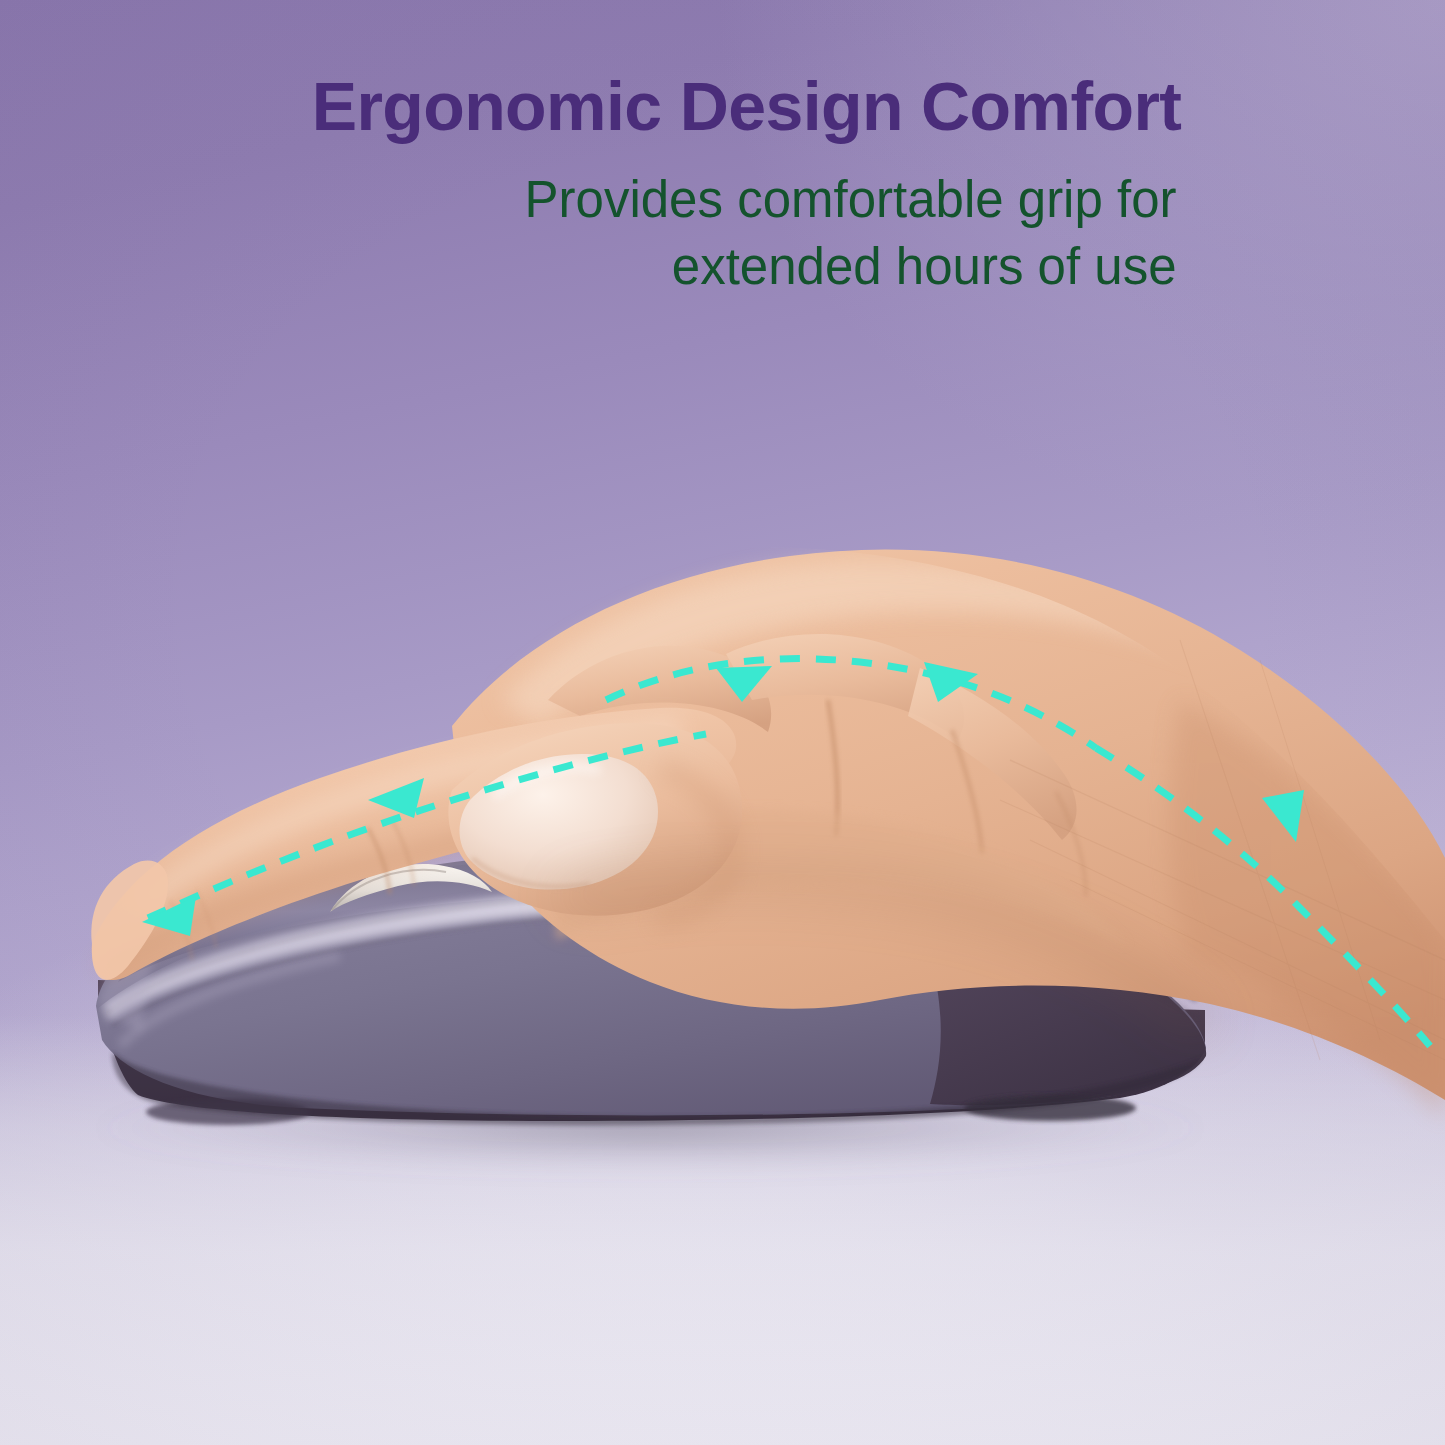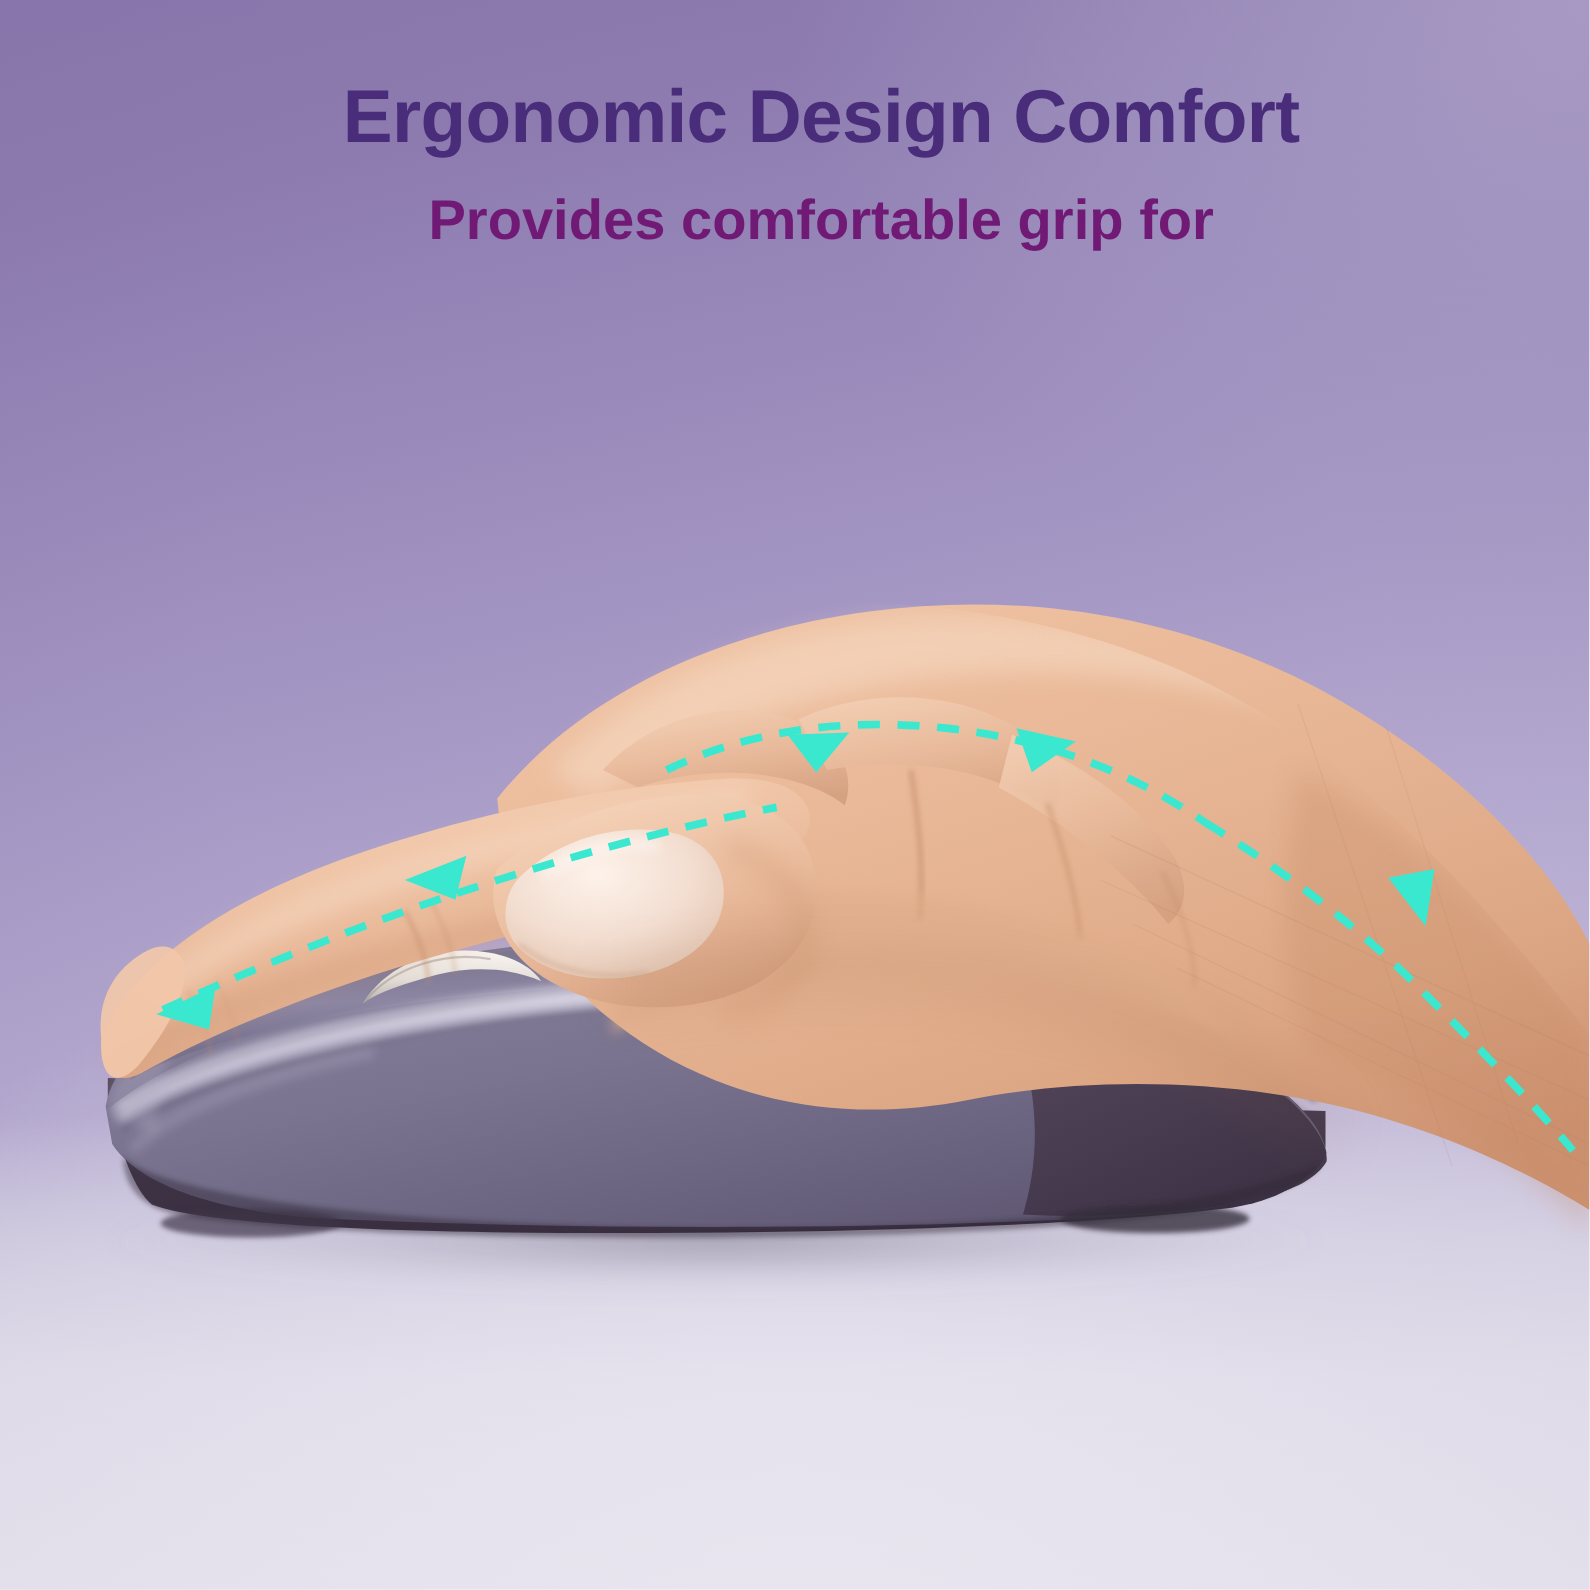--- a/index.html
+++ b/index.html
@@ -64,23 +64,24 @@
     font-weight: 700;
     color: #4a2d7a;
     letter-spacing: -0.6px;
     line-height: 1.0;
     margin: 0;
   }
   .subline {
     margin: 26px auto 0;
     width: 860px;
     font-size: 51px;
-    font-weight: 700;
-    color: #701a75;
+    font-weight: 400;
+    color: #14532d;
     line-height: 1.32;
+    text-align: right;
   }
 
   
   .scene {
     position: absolute;
     inset: 0;
     z-index: 20;
   }
   .scene svg { display: block; width: 100%; height: 100%; }
 
@@ -100,20 +101,21 @@
 
   <div class="bg-base"></div>
   <div class="bg-topright"></div>
   <div class="bg-floor"></div>
   <div class="bg-vignette"></div>
 
   <div class="text-block">
     <h1 class="headline">Ergonomic Design Comfort</h1>
     <div class="subline">
       <div>Provides comfortable grip for</div>
+      <div>extended hours of use</div>
     </div>
   </div>
 
   <div class="scene">
     <svg viewBox="0 0 1445 1445" preserveAspectRatio="none" aria-hidden="true">
       <defs>
 
         <linearGradient id="gMouseTop" x1="0" y1="0" x2="0.25" y2="1">
           <stop offset="0%" stop-color="#6f6984"></stop>
           <stop offset="22%" stop-color="#7c7691"></stop>

